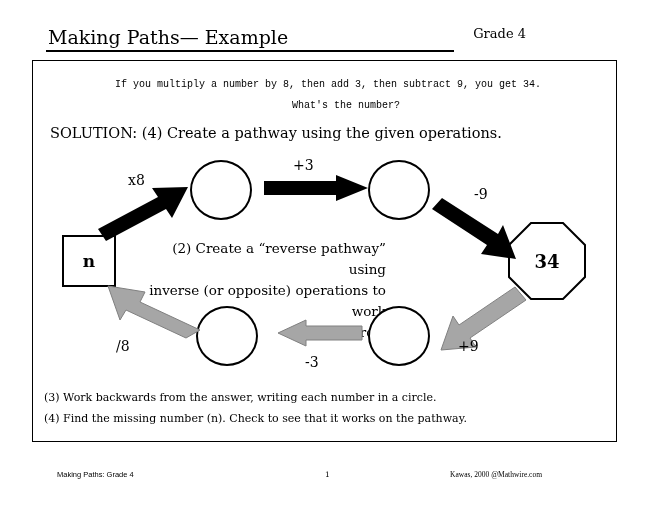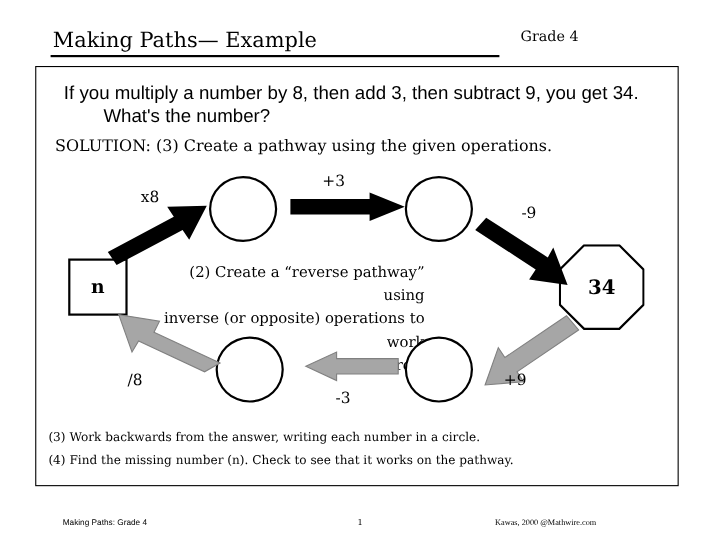--- a/index.html
+++ b/index.html
@@ -57,23 +57,24 @@
     height: 382px;
     border: 1.5px solid #000;
     box-sizing: border-box;
     background: #fff;
   }
   .prompt {
     position: absolute;
     left: 58px;
     top: 74px;
     width: 540px;
-    font-size: 17px;
-    font-family: Liberation Sans, sans-serif;
+    font-size: 10px;
+    font-family: Liberation Mono, monospace;
     line-height: 21px;
+    text-align: center;
   }
   .prompt .line2 {
     display: block;
     margin-left: 36px;
   }
   .solution {
     position: absolute;
     left: 50px;
     top: 125px;
     font-size: 14.5px;
@@ -207,21 +208,21 @@
   <div class="grade">Grade 4</div>
   <div class="title-rule"></div>
 
   <div class="box"></div>
 
   <div class="prompt">
     <span>If you multiply a number by 8, then add 3, then subtract 9, you get  34.</span>
     <span class="line2">What's the number?</span>
   </div>
 
-  <div class="solution">SOLUTION:  (3) Create a pathway using the given operations.</div>
+  <div class="solution">SOLUTION:  (4) Create a pathway using the given operations.</div>
 
   <div class="step2">
     <span class="i1">(2) Create a “reverse pathway” using</span>
     <span class="i2">inverse (or opposite) operations to work</span>
     <span class="i3">backwards.</span>
   </div>
 
   <div class="nbox">n</div>
 
   <div class="circle" id="c1"></div>

